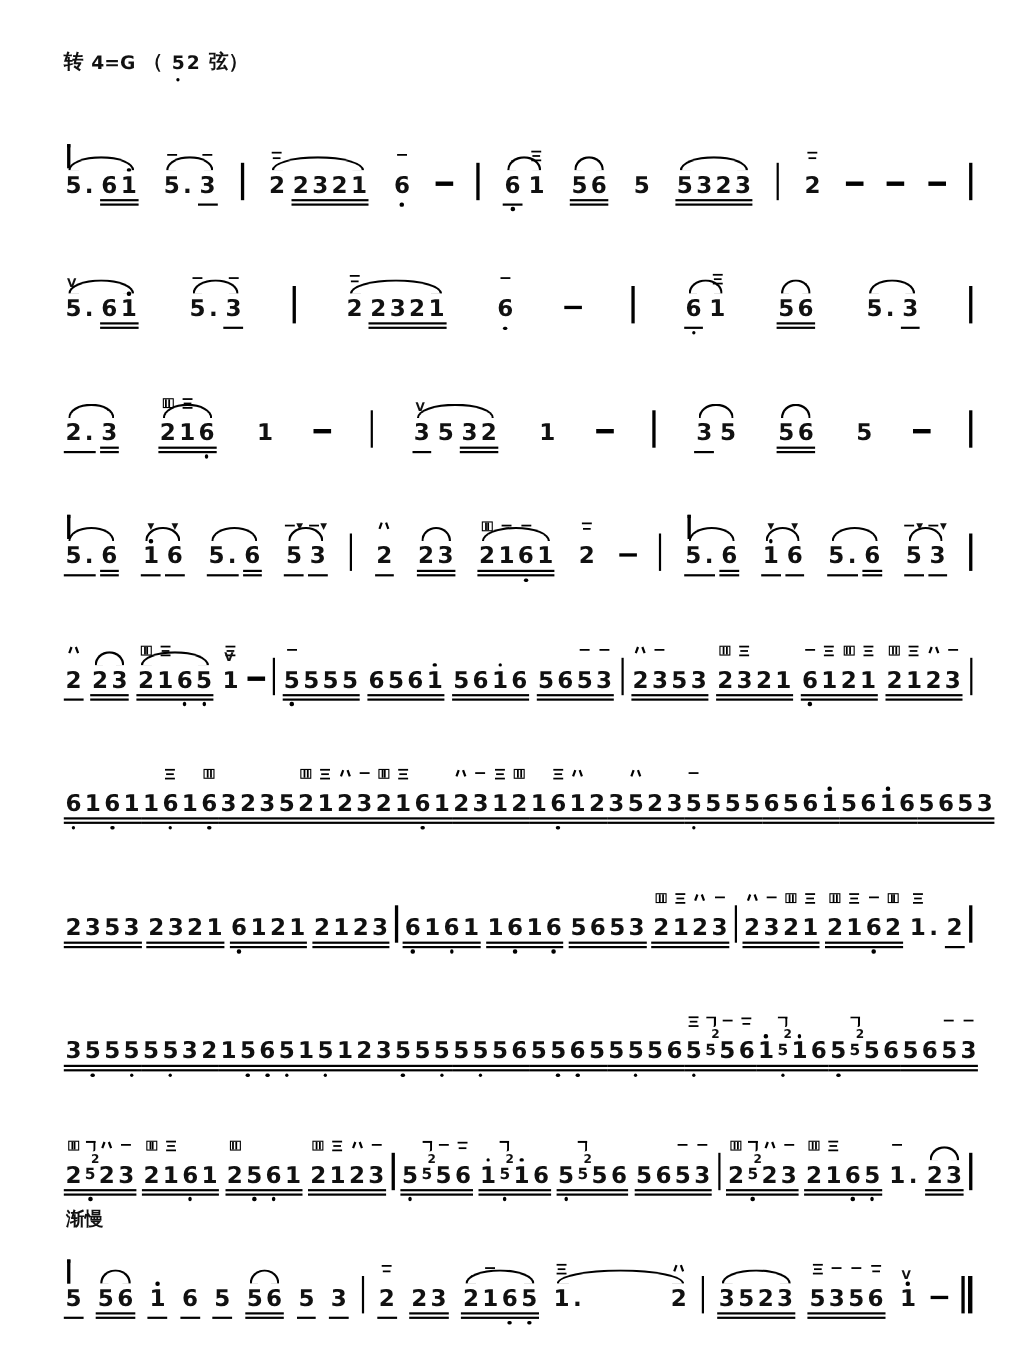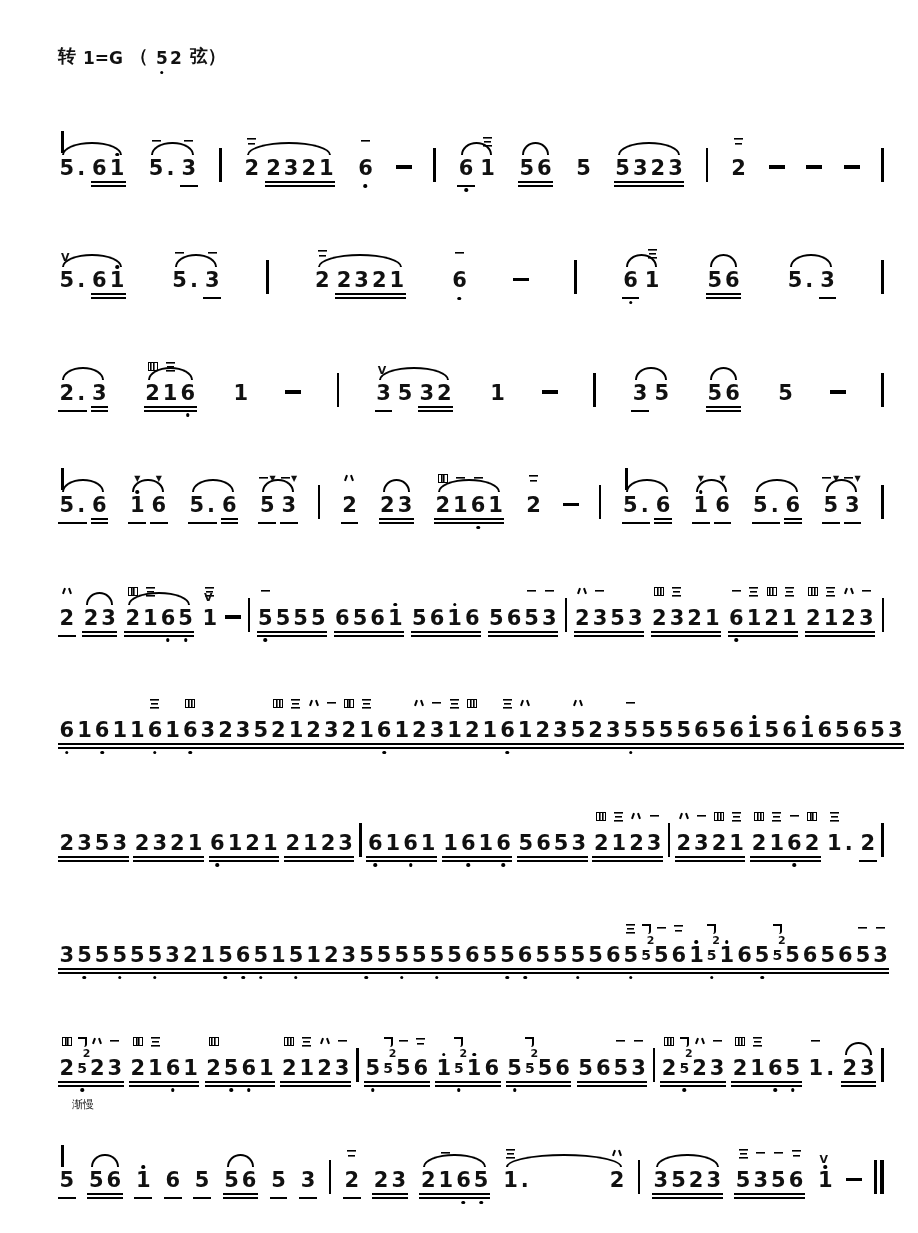--- a/index.html
+++ b/index.html
@@ -3,21 +3,21 @@
 <meta charset="utf-8">
 <style>
   html,body{margin:0;padding:0;background:#fff;}
   body{width:918px;height:1233px;font-family:"DejaVu Sans",sans-serif;color:#111;overflow:hidden;}
   #score{position:relative;padding:38px 34px 0 58px;}
   .hdr{display:flex;align-items:flex-end;gap:7px;height:30px;font-weight:bold;font-size:17px;margin-bottom:6px;}
   .hdr .cjk{font-size:18px;}
   .hn{position:relative;font-size:17px;font-weight:bold;padding:0 1px;}
   .hn.lo::after{content:"";position:absolute;bottom:-6px;left:50%;transform:translateX(-50%);width:3.5px;height:3.5px;border-radius:50%;background:#000;}
   .line{height:112.5px;display:flex;align-items:flex-end;justify-content:space-between;position:relative;}
-  .tempo{position:absolute;top:10px;left:14px;font-size:11px;font-weight:normal;}
+  .tempo{position:absolute;top:10px;left:2px;font-size:17px;font-weight:bold;}
   
   .g{position:relative;display:inline-flex;align-items:flex-end;padding-bottom:8px;}
   .gu1{background:linear-gradient(#000,#000) 0 100%/100% 2px no-repeat;}
   .gu2{background:linear-gradient(#000,#000) 0 100%/100% 2px no-repeat,
        linear-gradient(#000,#000) 0 calc(100% - 4px)/100% 2px no-repeat;}
   .ncol{display:inline-flex;flex-direction:column;align-items:center;}
   .mcell{height:20px;display:flex;align-items:flex-start;justify-content:center;gap:1.5px;min-width:6px;}
   .n{position:relative;font-size:21px;font-weight:bold;line-height:22px;padding:0 1.5px;}
   .n.sm{font-size:14px;line-height:22px;}
   .n .grc{position:absolute;top:-9px;left:55%;font-size:11px;font-weight:bold;line-height:1;}
@@ -49,21 +49,21 @@
   .dash{width:16px;height:3.2px;background:#000;margin-bottom:18px;}
   .final{display:flex;gap:3px;margin-bottom:5px;}
   .final span{display:block;width:3.5px;height:34px;background:#000;}
 </style>
 </head>
 <body>
 
 <div id="score">
   <div class="hdr">
     <span class="cjk">转</span>
-    <span>1=G</span>
+    <span>4=G</span>
     <span class="cjk">（</span>
     <span id="tuning"><span class="hn lo">5</span><span class="hn">2</span></span>
     <span class="cjk">弦）</span>
   </div>
   <div id="systems">
       <div class="line">
         <span class="ph slur">
           <span class="bow"><span class="bowD"></span></span>
           <span class="g gu0">
             <span class="ncol">

